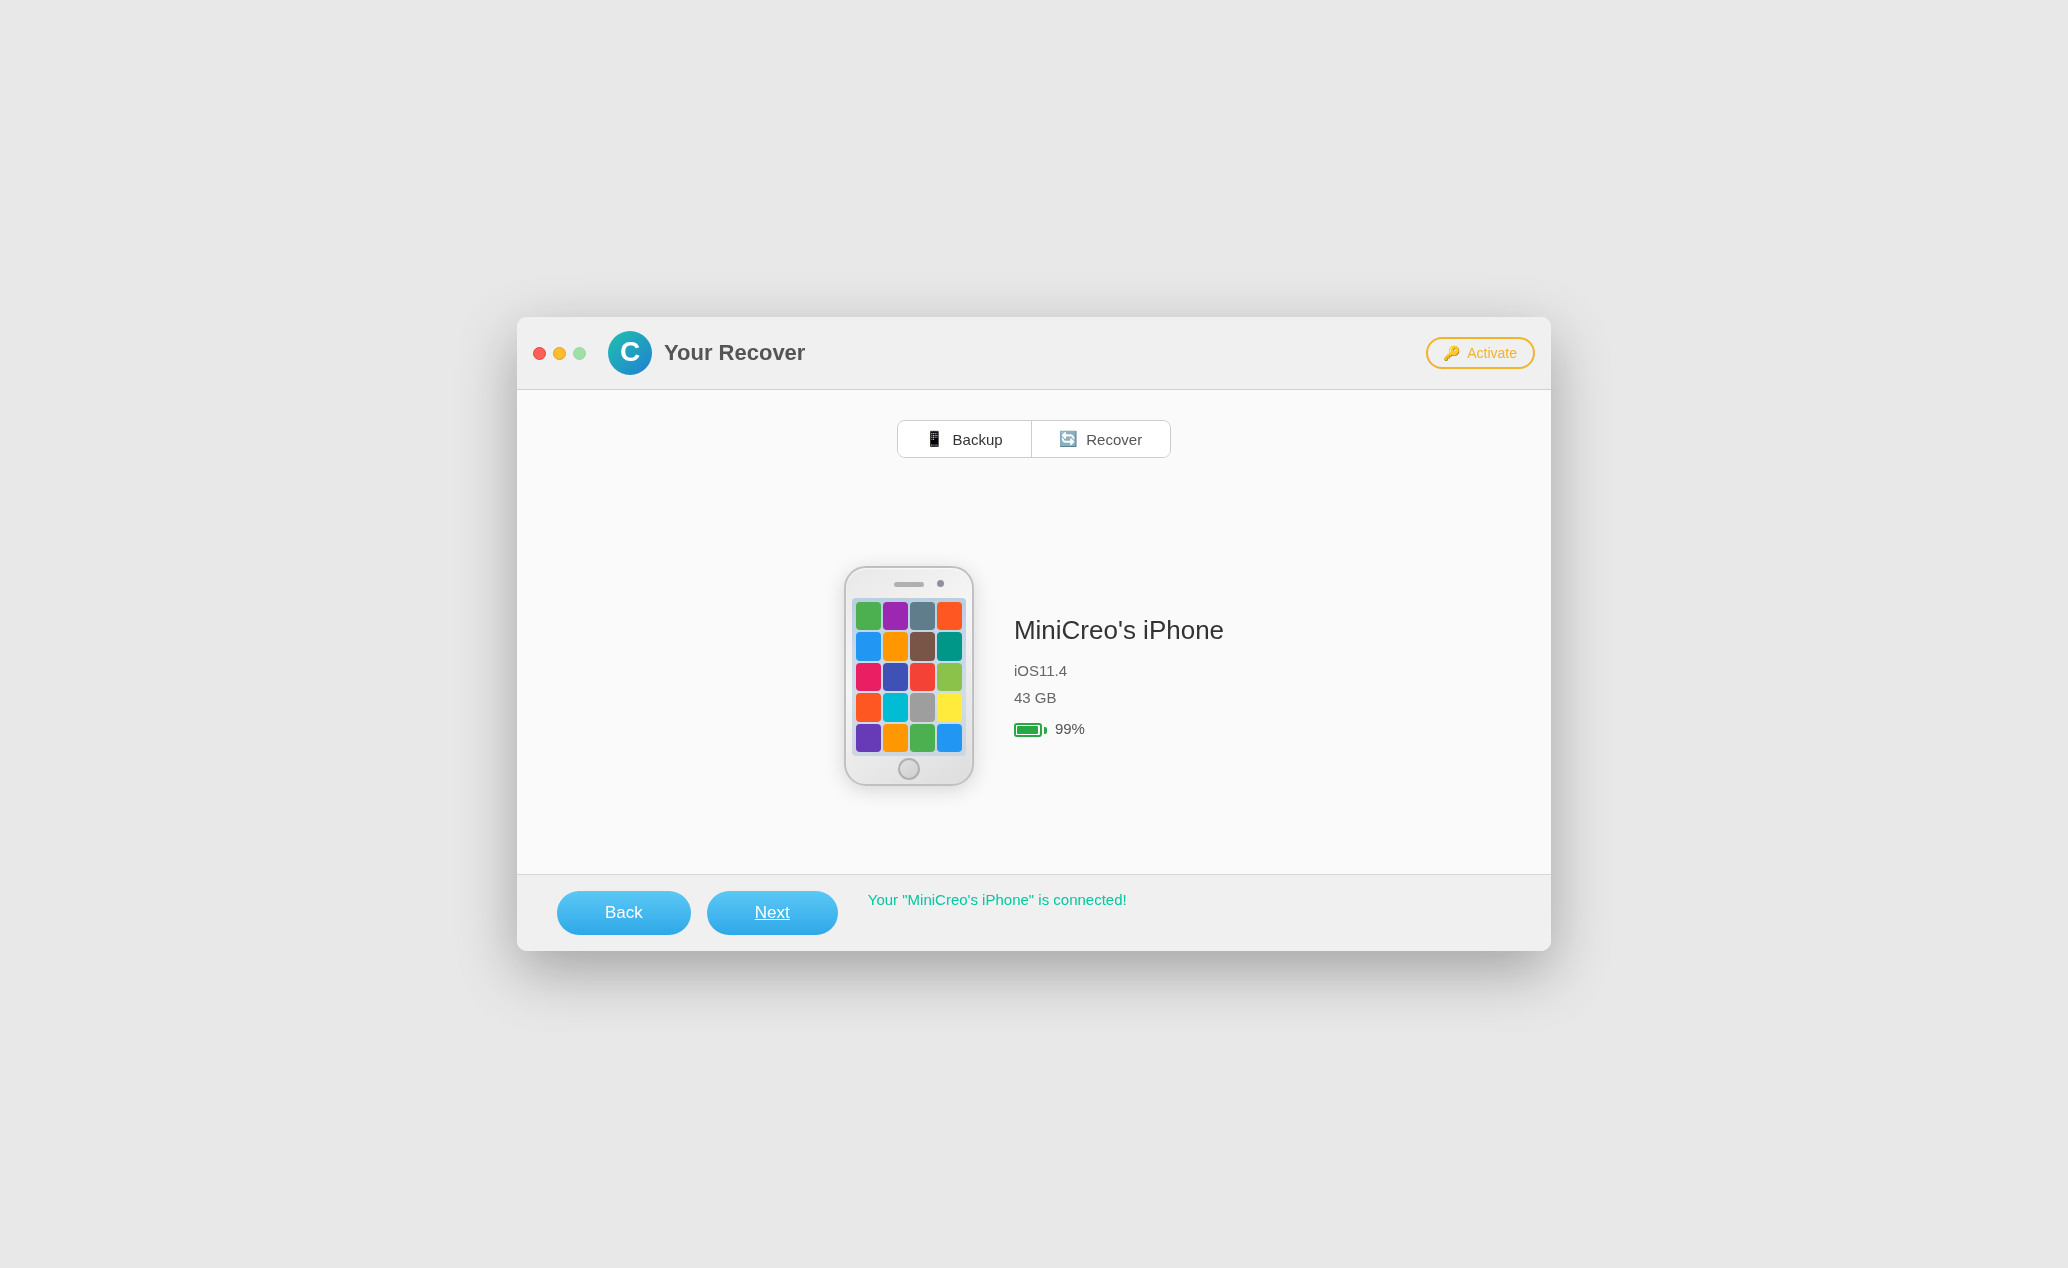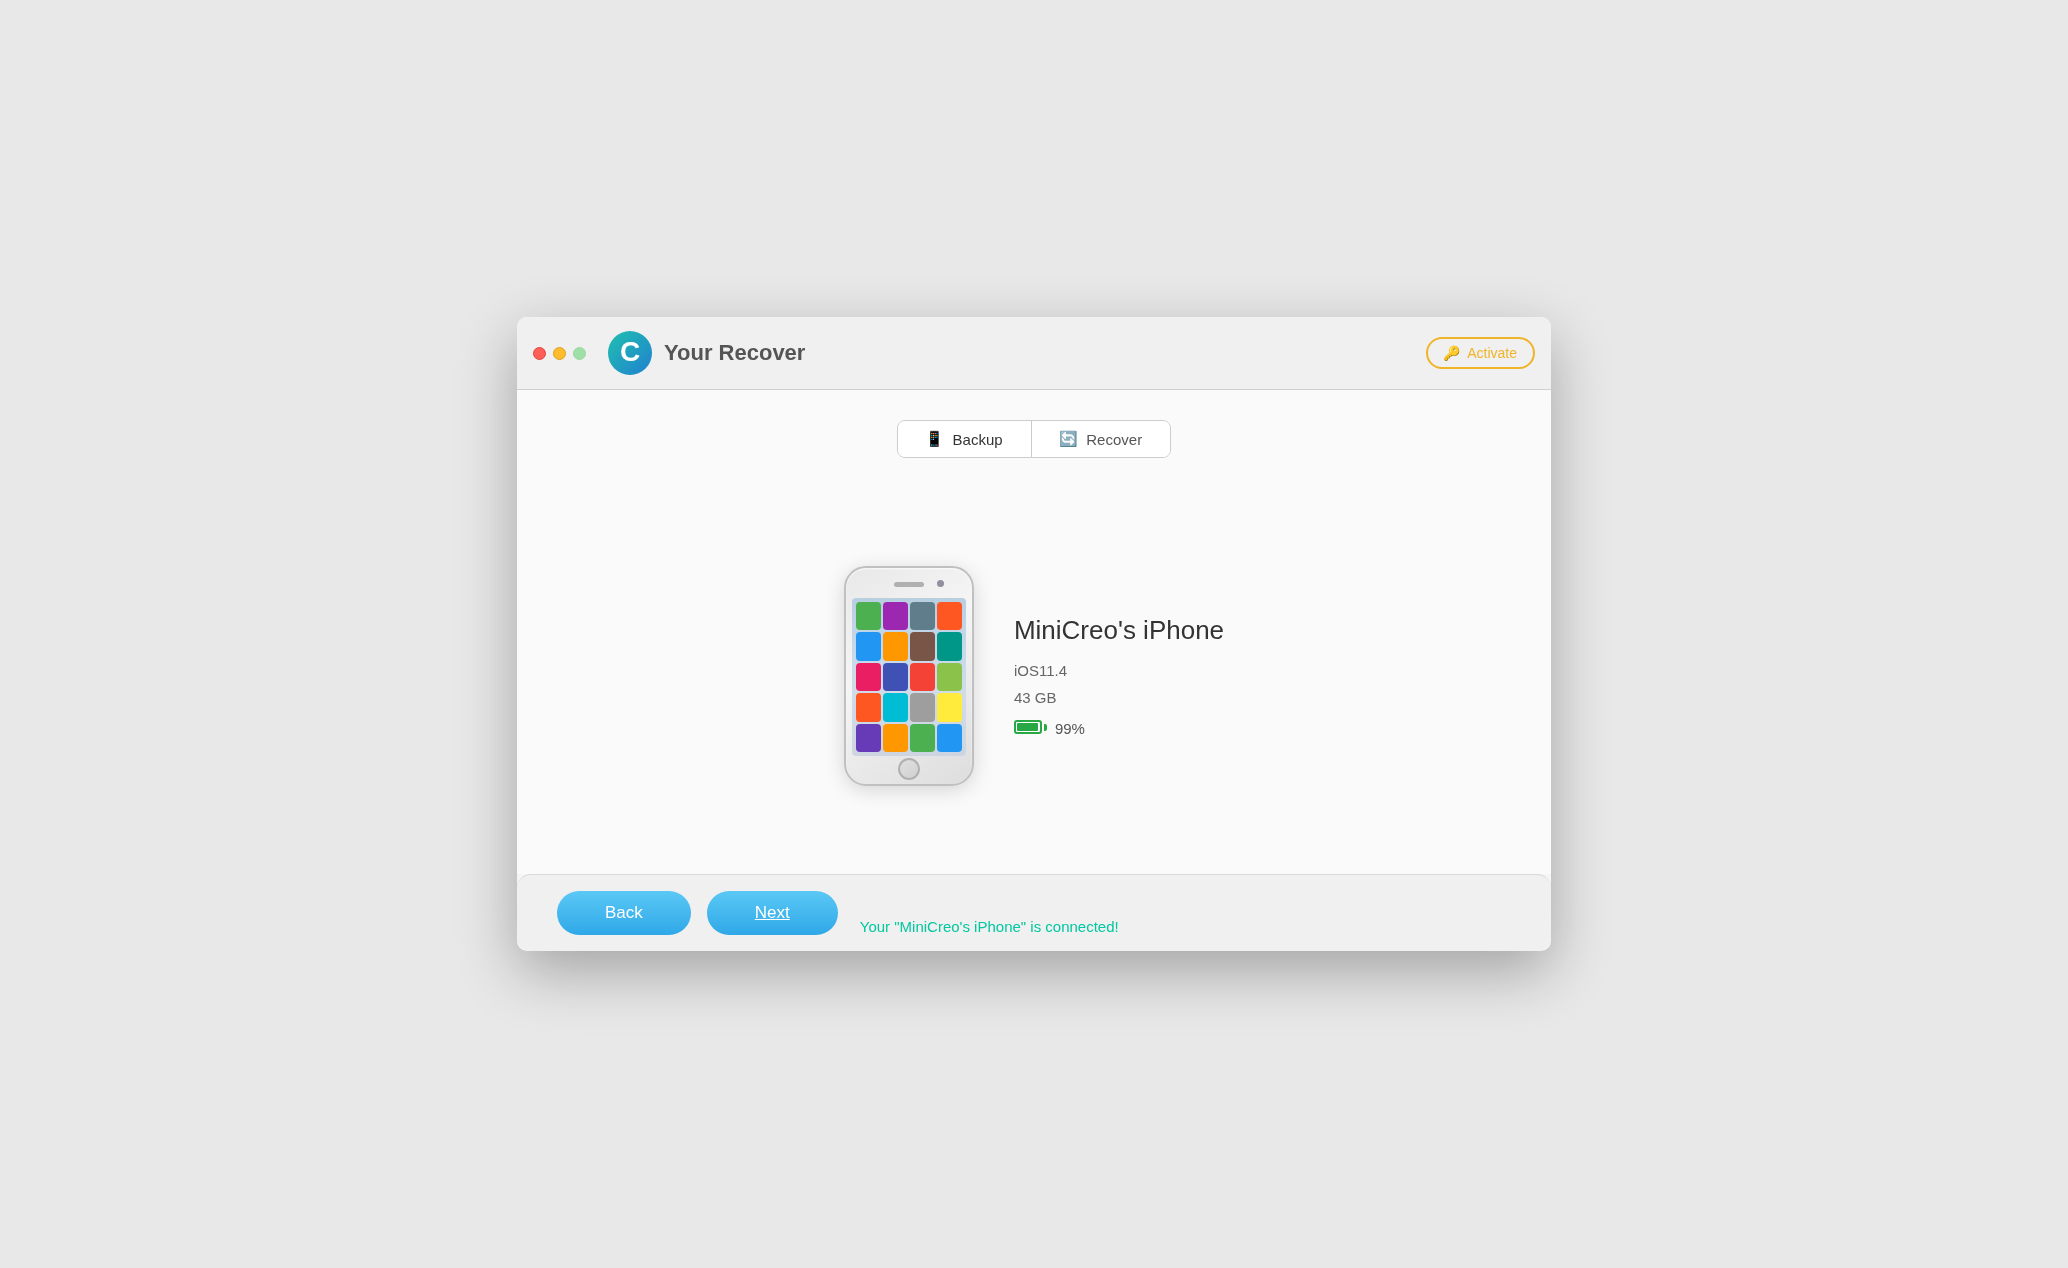--- a/index.html
+++ b/index.html
@@ -219,21 +219,21 @@
       font-weight: 500;
       color: #333;
       margin-bottom: 6px;
     }
     .device-detail {
       font-size: 15px;
       color: #666;
     }
     .battery-row {
       display: flex;
-      align-items: flex-start;
+      align-items: flex-end;
       gap: 8px;
       margin-top: 4px;
     }
     .battery-icon {
       display: inline-flex;
       align-items: center;
       gap: 1px;
     }
     .battery-body {
       width: 28px;
@@ -261,24 +261,23 @@
     }
     .battery-pct {
       font-size: 15px;
       color: #555;
     }
     .bottom-bar {
       background: #f0f0f0;
       border-top: 1px solid #d8d8d8;
       padding: 16px 40px;
       display: flex;
-      align-items: flex-end;
-      gap: 12px;
+      align-items: flex-start;
+      gap: 20px;
       flex-shrink: 0;
-      border-radius: 14px;
     }
     .bottom-buttons {
       display: flex;
       gap: 16px;
     }
     .btn-back, .btn-next {
       padding: 12px 48px;
       border-radius: 30px;
       font-size: 17px;
       font-weight: 500;

